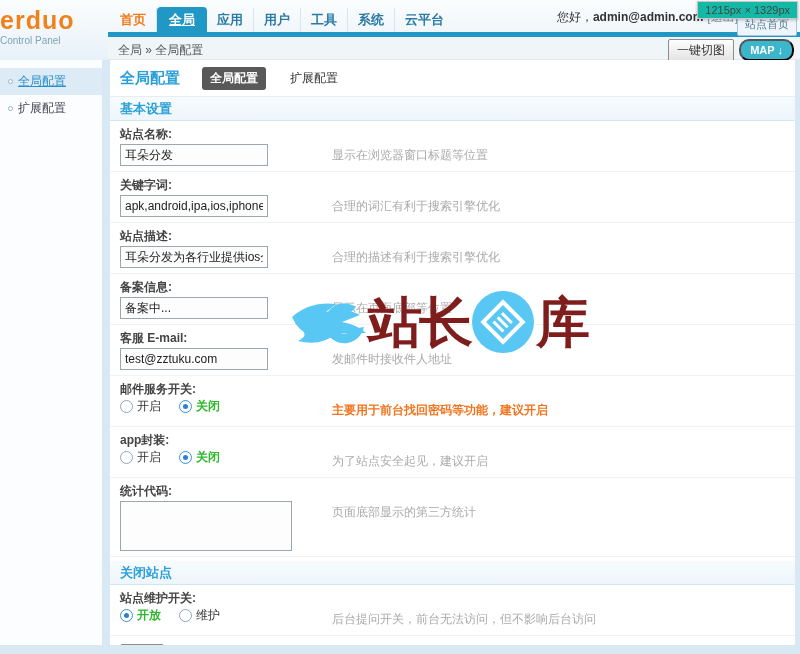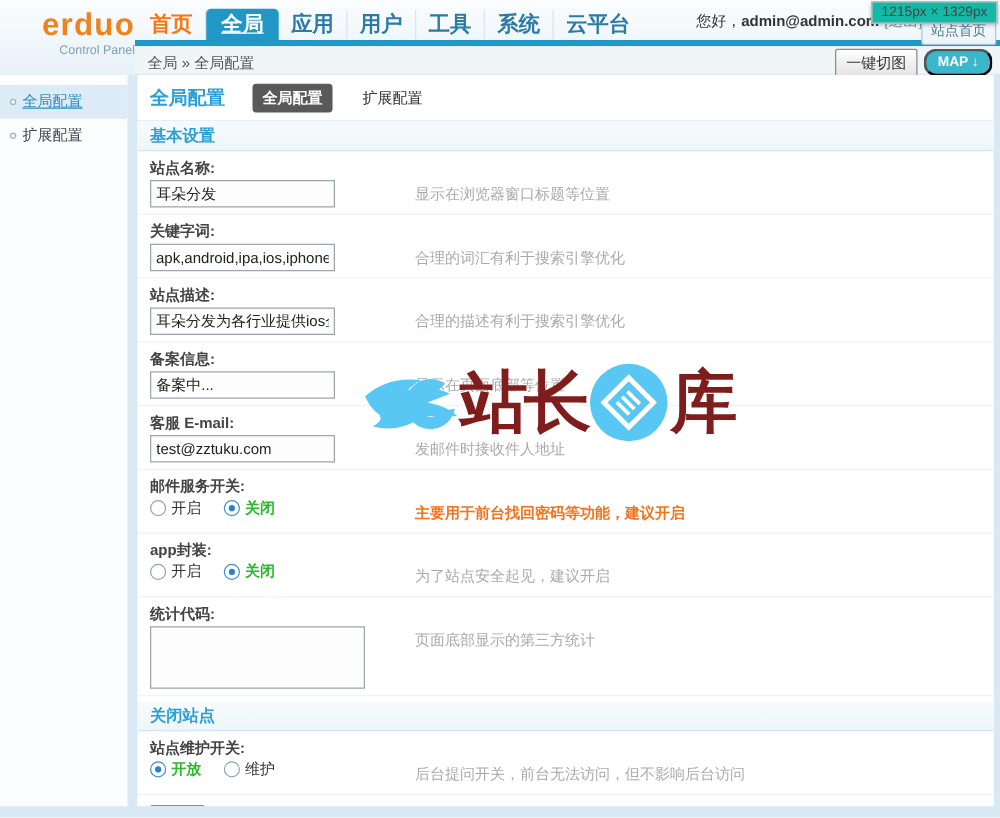--- a/index.html
+++ b/index.html
@@ -8,26 +8,26 @@
     font-family:"Liberation Sans","DejaVu Sans",sans-serif;
     background:#d8e9f4;
     position:relative;
     overflow:hidden;
   }
   .page { position:absolute; inset:0; }
 
   
   .header-band { position:absolute; left:0; top:0; width:800px; height:60px;
     background:linear-gradient(#fbfdfe,#e7f1f8); }
-  .logo-block { position:absolute; left:0; top:0; width:108px; height:58px; text-align:right; }
+  .logo-block { position:absolute; left:0; top:0; width:108px; height:58px; text-align:left; }
   .logo-main { font-size:25px; font-weight:bold; color:#f0821e; letter-spacing:1px; margin-top:6px; }
   .logo-sub { font-size:10px; color:#7fa3b5; margin-top:0px; }
 
   .topnav { position:absolute; left:110px; top:7px; height:25px; display:flex; align-items:flex-end; }
-  .nav-item { font-size:17px; font-weight:bold; color:#2b7ba6; padding:4px 10px 5px;
+  .nav-item { font-size:13px; font-weight:bold; color:#2b7ba6; padding:4px 10px 5px;
     border-right:1px solid #d7e5ee; cursor:pointer; line-height:15px; }
   .nav-item:last-child { border-right:none; }
   .nav-item.home { color:#f57816; }
   .nav-item.active { background:#2097c5; color:#fff; border-radius:4px 4px 0 0; border-right:none; padding:5px 12px 5px;text-decoration:underline; }
   .blue-bar { position:absolute; left:108px; top:32px; width:692px; height:5px; background:#2097c5; }
 
   .account { position:absolute; top:9px; right:62px; font-size:12px; color:#333; white-space:nowrap; }
   .account b { font-weight:bold; }
   .logout { color:#7f93a5; margin-left:4px; font-size:12px; cursor:pointer; }
   .home-btn { position:absolute; top:13px; right:3px; z-index:5; font-size:11px; color:#55788c;

